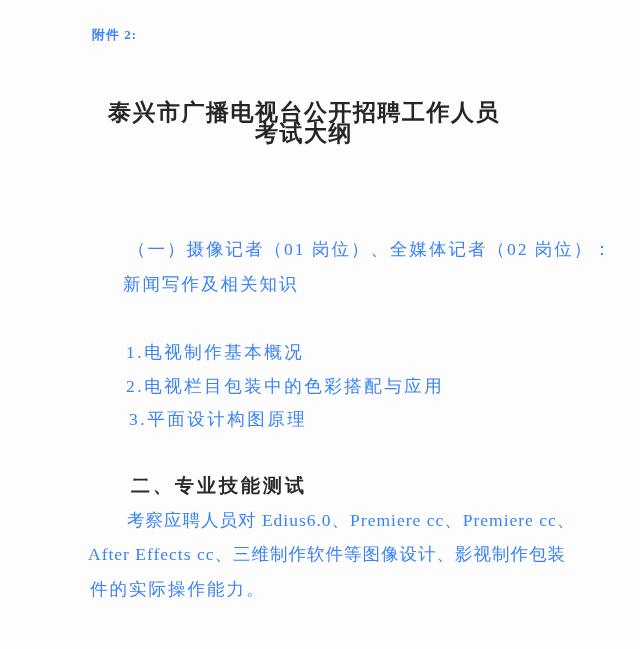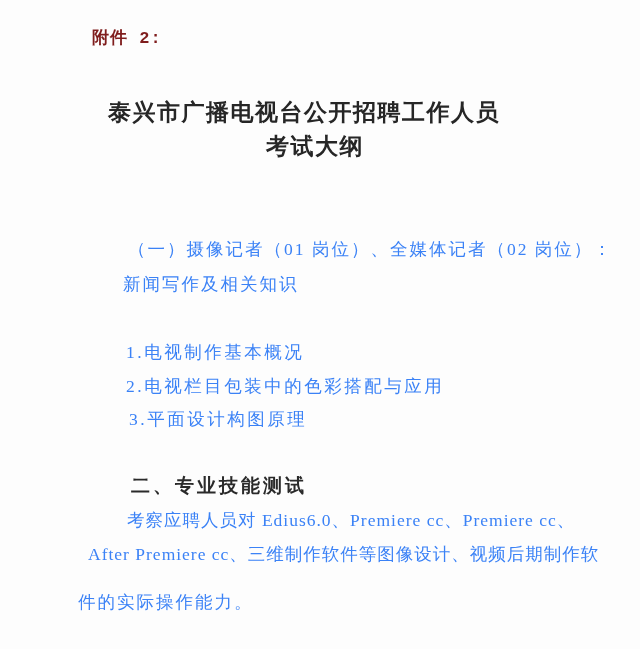--- a/index.html
+++ b/index.html
@@ -21,39 +21,39 @@
     font-size: 17.5px;
     line-height: 1.15;
     color: #3b82f6;
     letter-spacing: 2px;
     font-family: "Liberation Serif", "DejaVu Serif", serif;
   }
   .latin-mix { letter-spacing: 1px; }
   .attachment {
     position: absolute;
     left: 92px; top: 26px;
-    font-size: 17px;
+    font-size: 13px;
     font-weight: bold;
-    color: #7f1d1d;
+    color: #3b82f6;
     letter-spacing: 1px;
-    font-family: Liberation Mono, monospace;
+    font-family: Liberation Serif, serif;
   }
   .title {
     position: absolute;
     left: 0; width: 608px;
     text-align: center;
     font-size: 23px;
     font-weight: bold;
     color: #262626;
     letter-spacing: 1.5px;
     line-height: 1.2;
     font-family: "Liberation Sans", "DejaVu Sans", sans-serif;
   }
   .title-l1 { top: 99px; }
-  .title-l2 { top: 133px; margin-left: 11px; }
+  .title-l2 { top: 120px; }
   .section-heading {
     position: absolute;
     font-size: 19px;
     font-weight: bold;
     color: #2a2a2a;
     letter-spacing: 3px;
     white-space: nowrap;
     font-family: "Liberation Sans", "DejaVu Sans", sans-serif;
   }
   .hd1 { left: 131px; top: 205px; }
@@ -61,21 +61,21 @@
   
   .s1-l0 { left: 128px; top: 239px; }
   .s1-l1 { left: 123px; top: 274px; }
   .s1-l2 { left: 128px; top: 307px; }
   .s1-l3 { left: 126px; top: 342px; letter-spacing: 2.5px; }
   .s1-l4 { left: 126px; top: 376px; letter-spacing: 2.5px; }
   .s1-l5 { left: 129px; top: 409px; letter-spacing: 2.5px; }
   
   .s2-l0 { left: 127px; top: 510px; }
   .s2-l1 { left: 88px;  top: 544px; }
-  .s2-l2 { left: 78px;  top: 579px; margin-top: 13px; }
+  .s2-l2 { left: 90px;  top: 579px; }
 </style>
 </head>
 <body>
 
 <div class="page">
 
   <div class="attachment">附件 2:</div>
 
   <div class="title title-l1">泰兴市广播电视台公开招聘工作人员</div>
 
@@ -90,17 +90,17 @@
   <div class="line s1-l3">1.电视制作基本概况</div>
 
   <div class="line s1-l4">2.电视栏目包装中的色彩搭配与应用</div>
 
   <div class="line s1-l5">3.平面设计构图原理</div>
 
   <div class="section-heading hd2">二、专业技能测试</div>
 
   <div class="line latin-mix s2-l0">考察应聘人员对 Edius6.0、Premiere cc、Premiere cc、</div>
 
-  <div class="line latin-mix s2-l1">After Premiere cc、三维制作软件等图像设计、视频后期制作软</div>
+  <div class="line latin-mix s2-l1">After Effects cc、三维制作软件等图像设计、影视制作包装</div>
 
   <div class="line s2-l2">件的实际操作能力。</div>
 
 </div>
 
 </body></html>

